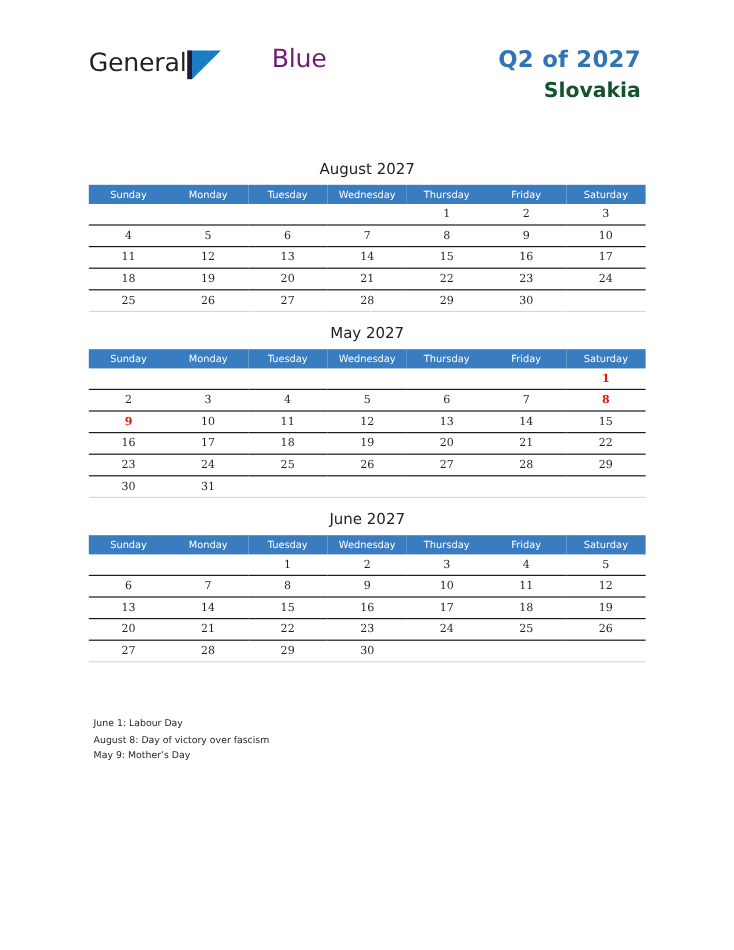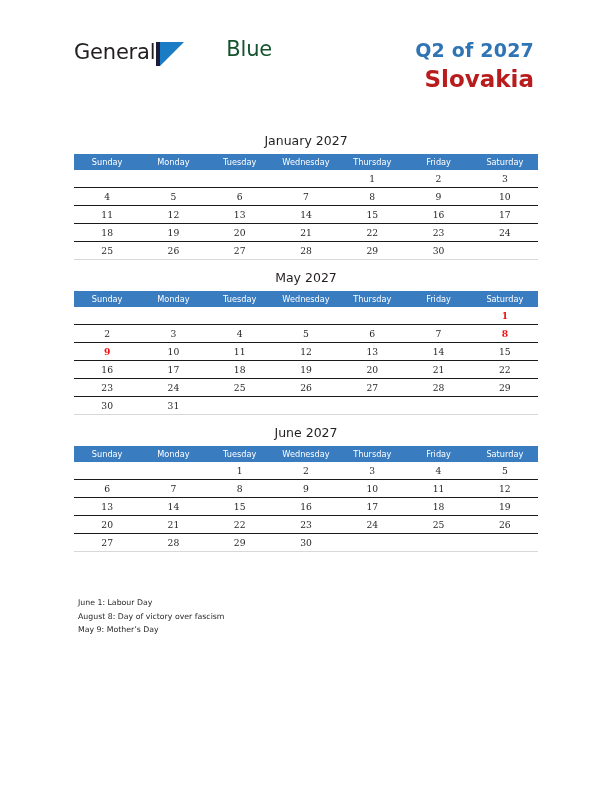--- a/index.html
+++ b/index.html
@@ -65,43 +65,43 @@
     border-left: 24px solid #1a7cc4;
     border-bottom: 24px solid transparent;
   }
   .logo-row-bottom {
     margin-top: -3px;
     padding-left: 42px;
   }
   .logo-blue {
     font-family: "DejaVu Sans", sans-serif;
     font-size: 21px;
-    color: #14532d;
+    color: #701a75;
     letter-spacing: -0.2px;
   }
 
   .title-block {
     position: absolute;
     right: 78px;
     top: 40px;
     text-align: right;
   }
   .quarter-title {
     font-family: "DejaVu Sans", sans-serif;
     font-size: 19px;
     font-weight: bold;
     color: #2f74b5;
     line-height: 1.1;
     letter-spacing: 0.2px;
   }
   .country-title {
     font-family: "DejaVu Sans", sans-serif;
-    font-size: 23px;
+    font-size: 17px;
     font-weight: bold;
-    color: #b91c1c;
+    color: #14532d;
     margin-top: 6px;
     line-height: 1.1;
   }
 
   
   .months {
     position: absolute;
     left: 74px;
     top: 133px;
     width: 464px;
@@ -190,21 +190,21 @@
 
   <div class="title-block">
     <div class="quarter-title">Q2 of 2027</div>
     <div class="country-title">Slovakia</div>
   </div>
 
 </div>
 
 <div class="months" id="months-container">
     <div class="month-block">
-      <div class="month-name">January 2027</div>
+      <div class="month-name">August 2027</div>
       <table class="cal">
         <thead>
           <tr>
             <th>Sunday</th>
             <th>Monday</th>
             <th>Tuesday</th>
             <th>Wednesday</th>
             <th>Thursday</th>
             <th>Friday</th>
             <th>Saturday</th>

